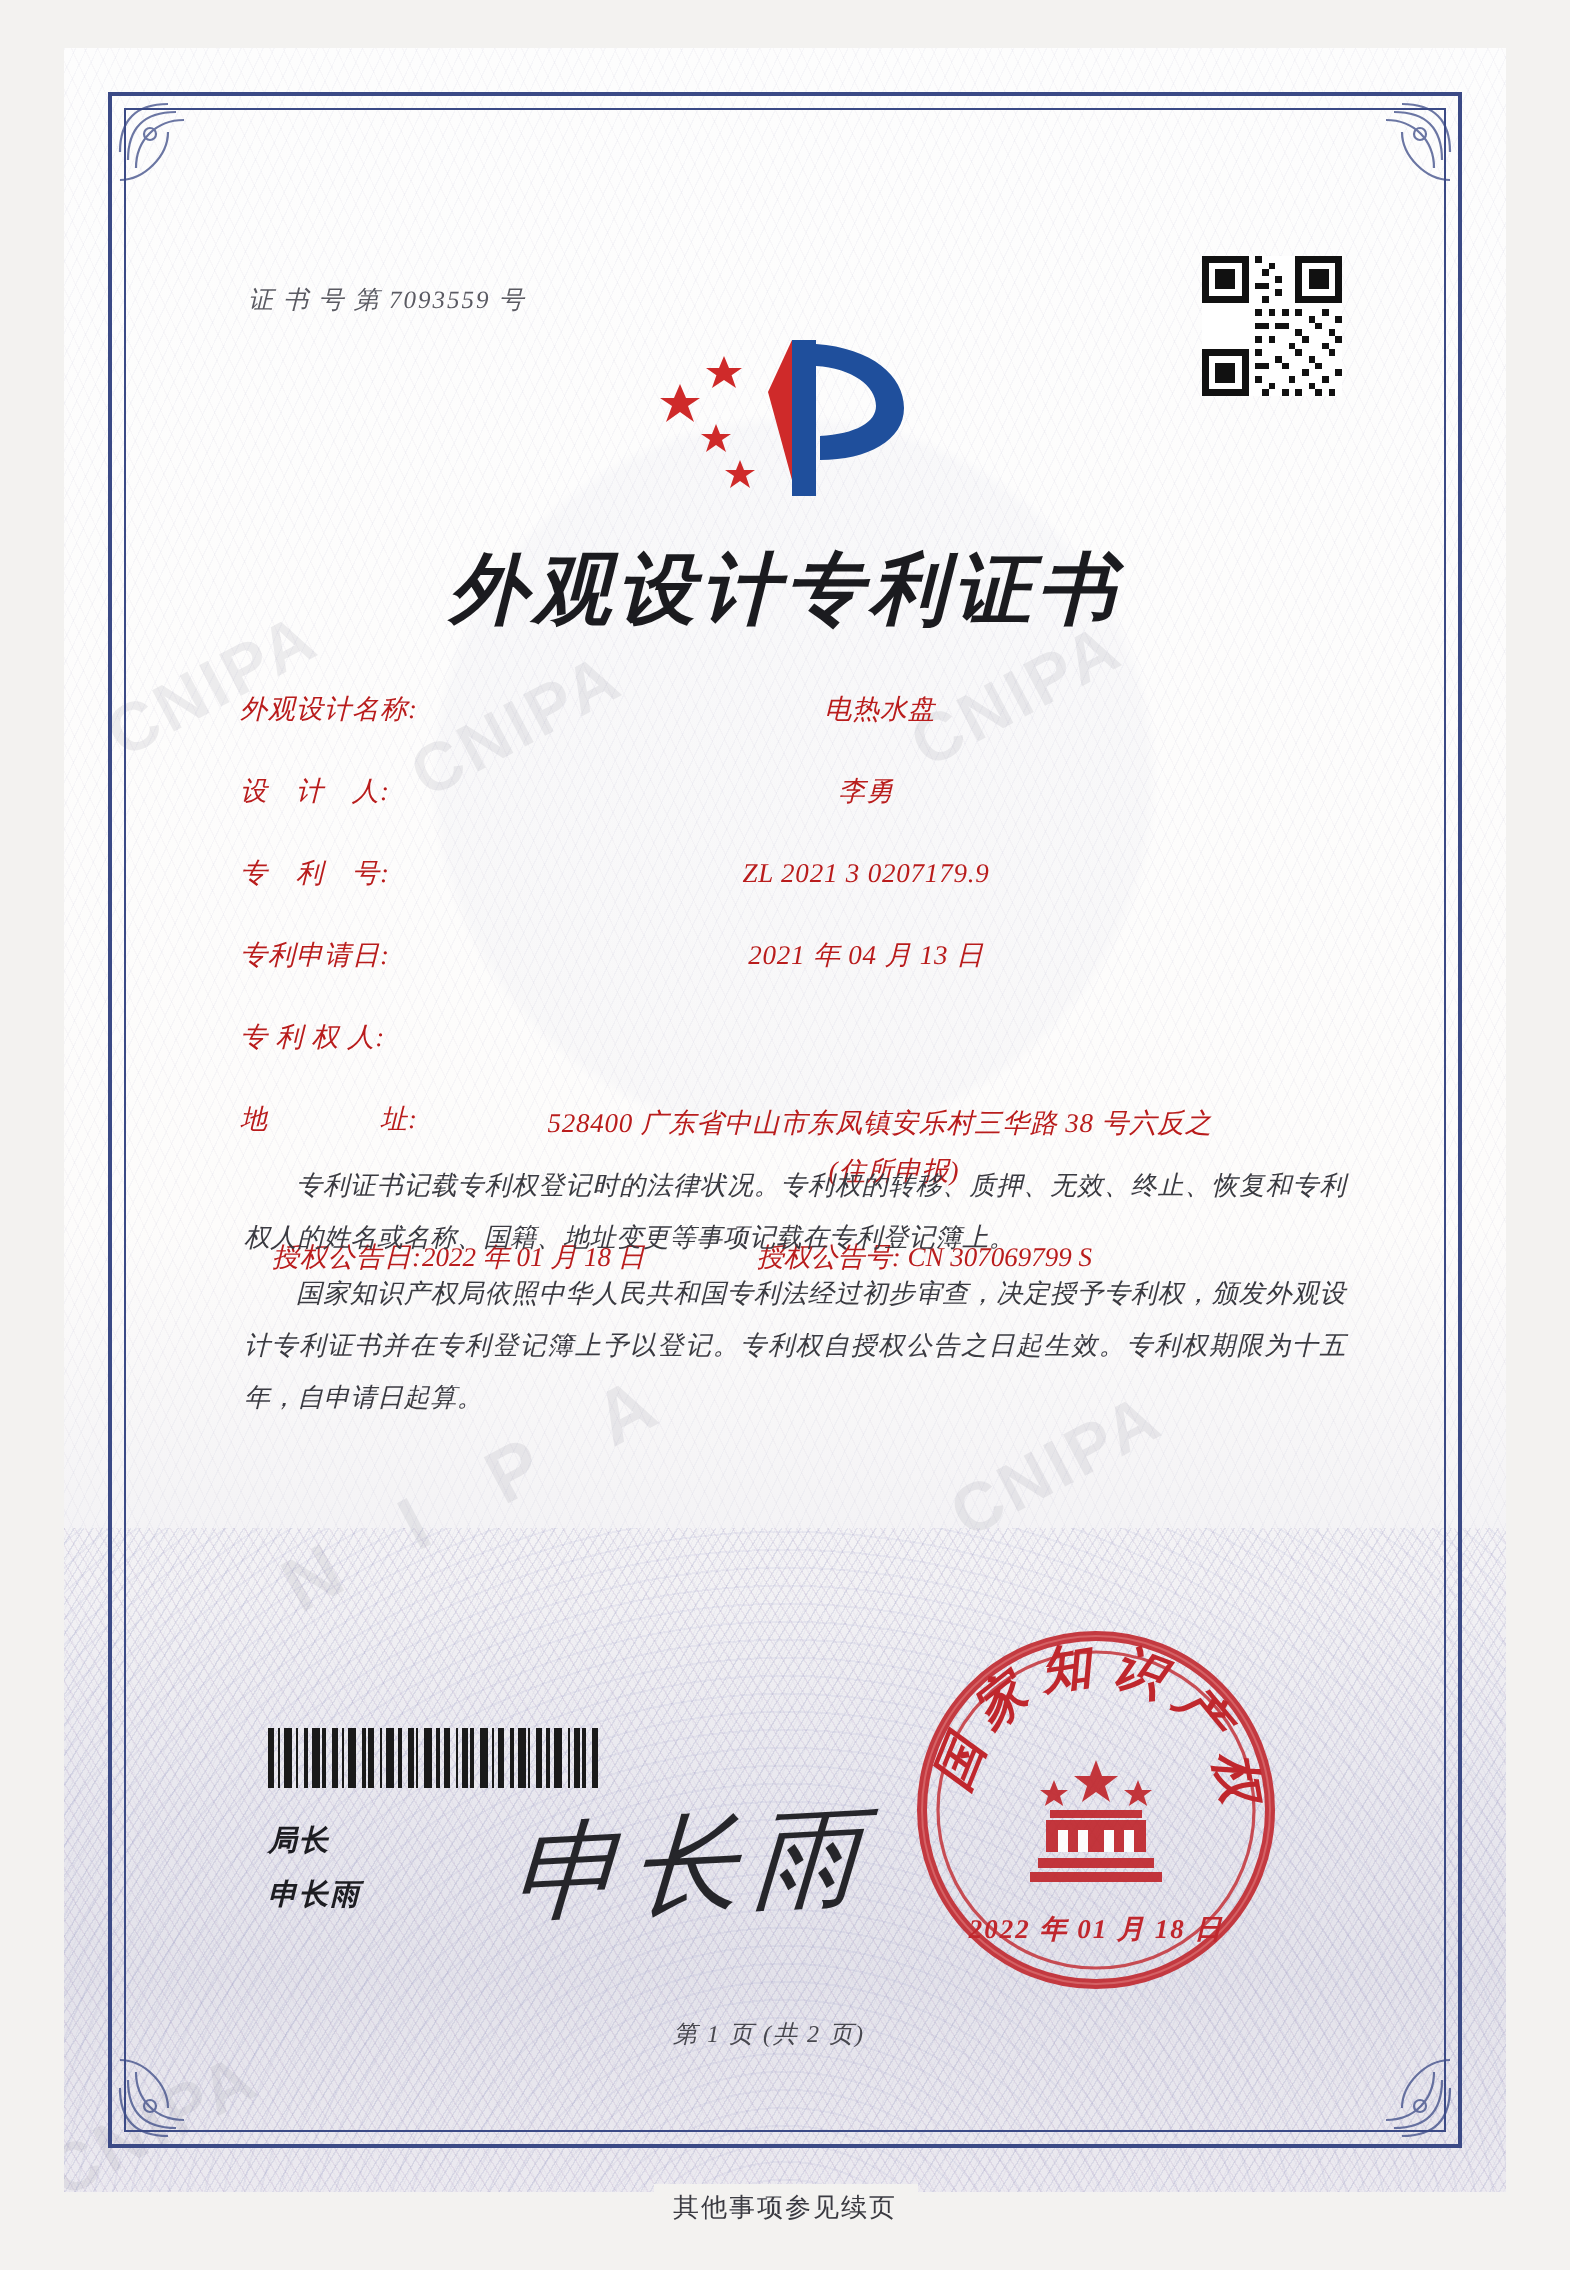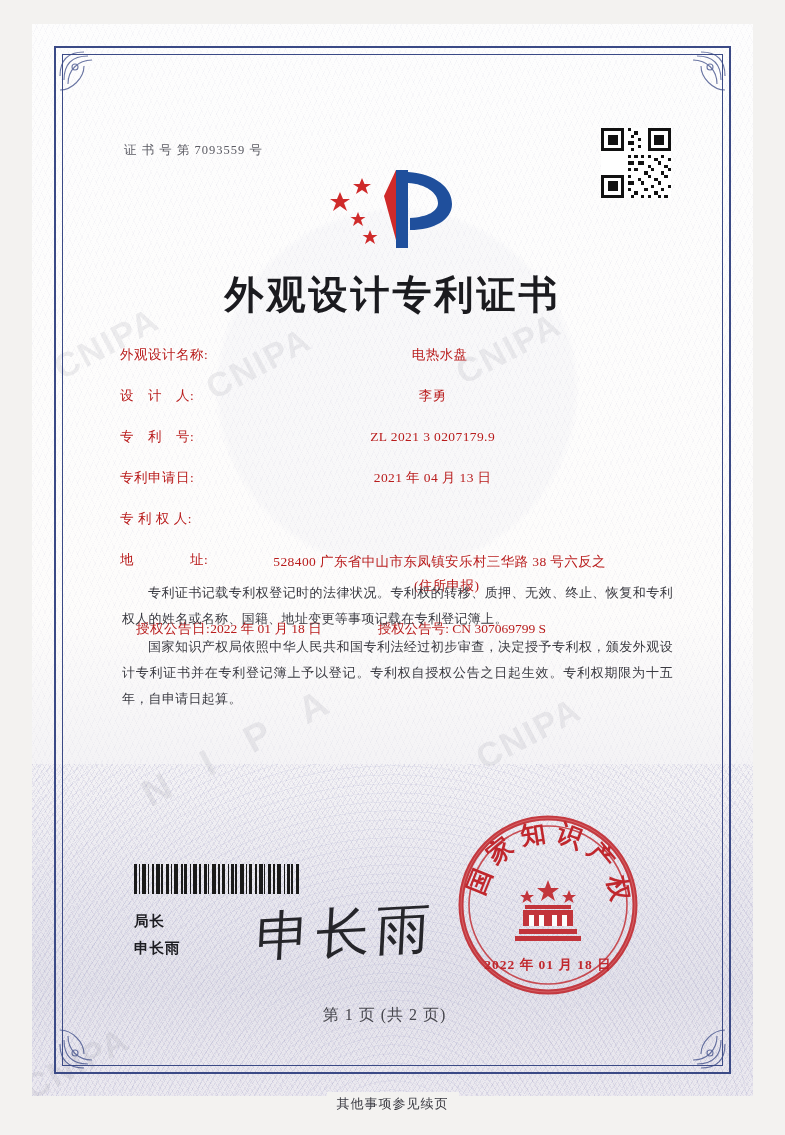--- a/index.html
+++ b/index.html
@@ -95,21 +95,21 @@
     left: 150px; top: 150px;
     width: 430px; height: 430px;
     border-radius: 50%;
     opacity: .05;
     background: radial-gradient(circle, rgba(60,70,140,.5) 0 58%, rgba(255,255,255,0) 60%);
   }
 
   
   .content {
     position: absolute;
-    left: 56px; top: 56px; right: 56px; bottom: 56px;
+    left: 56px; top: 56px; right: 56px; bottom: 56px; font-style: italic;
   }
   .cert-no {
     position: absolute;
     left: 36px; top: 62px;
     font-size: 12.5px;
     color: #5a5a62;
     letter-spacing: 1px;
     white-space: nowrap;
   }
   
@@ -233,21 +233,21 @@
     font-size: 13.5px;
     color: #c0272d;
     letter-spacing: 1px;
     font-weight: bold;
   }
 
   .page-num {
     position: absolute;
     left: 0; right: 16px; bottom: 14px;
     text-align: center;
-    font-size: 16px;
+    font-size: 12px;
     color: #47474e;
     letter-spacing: 1px;
   }
 
   
   .footer-note {
     position: absolute;
     left: 0; right: 0; top: 1092px;
     text-align: center;
     font-size: 13px;

